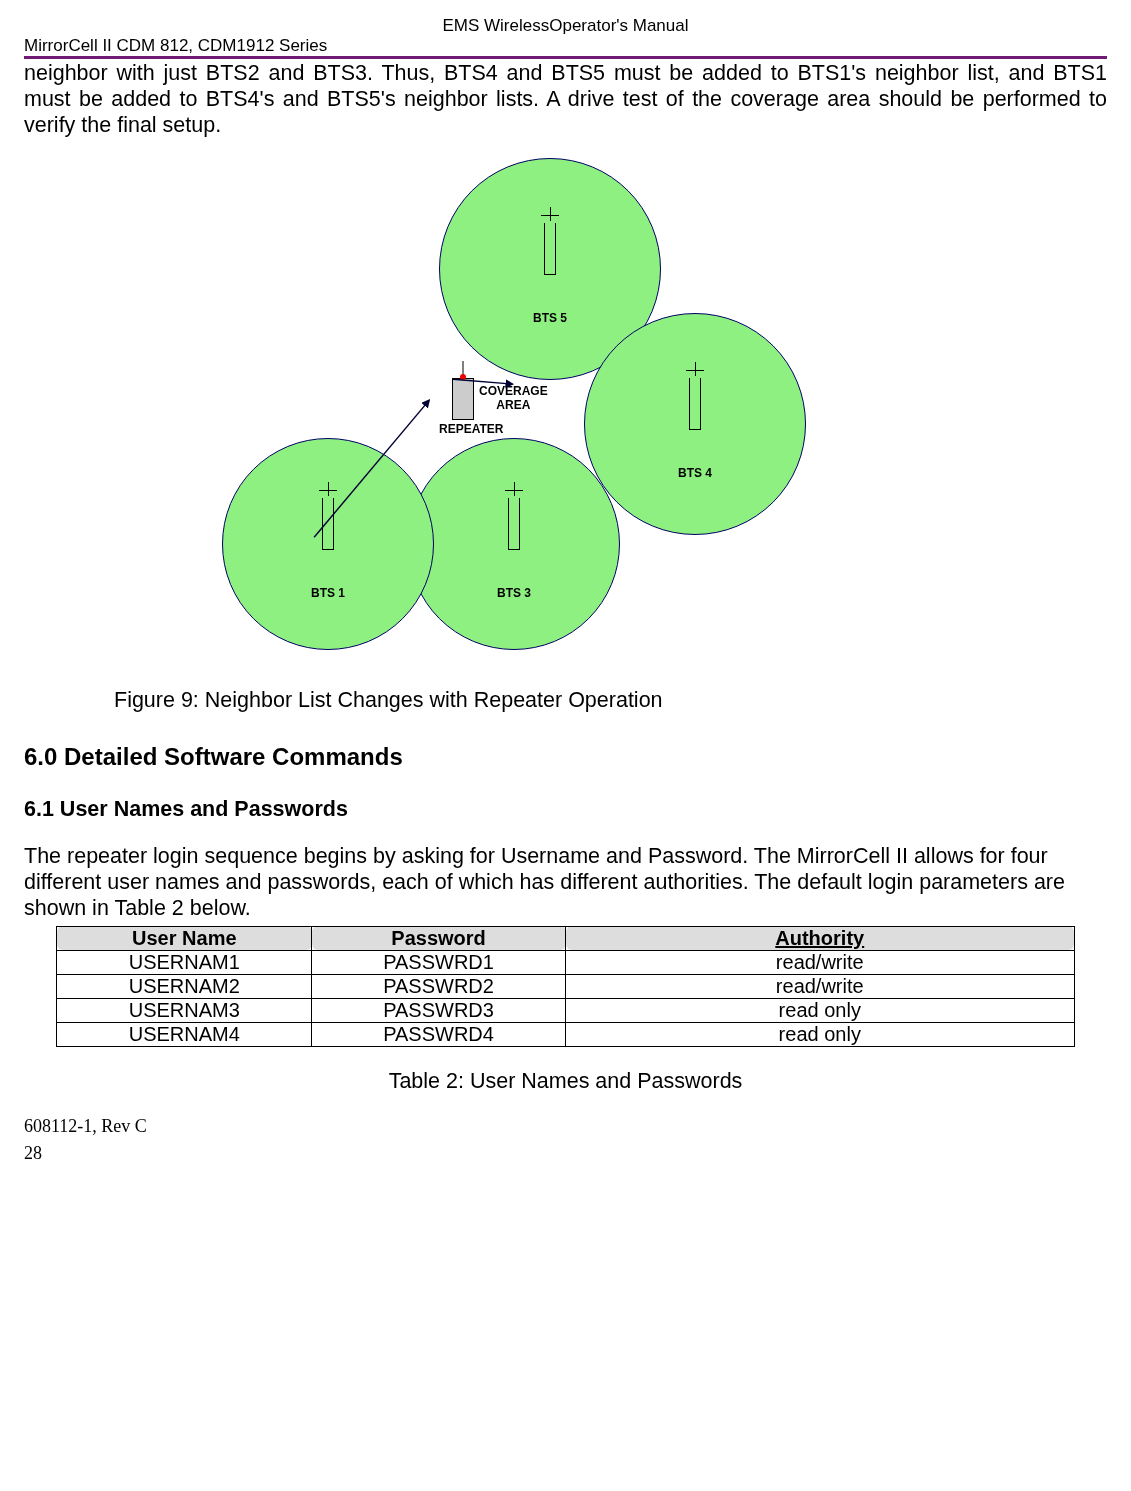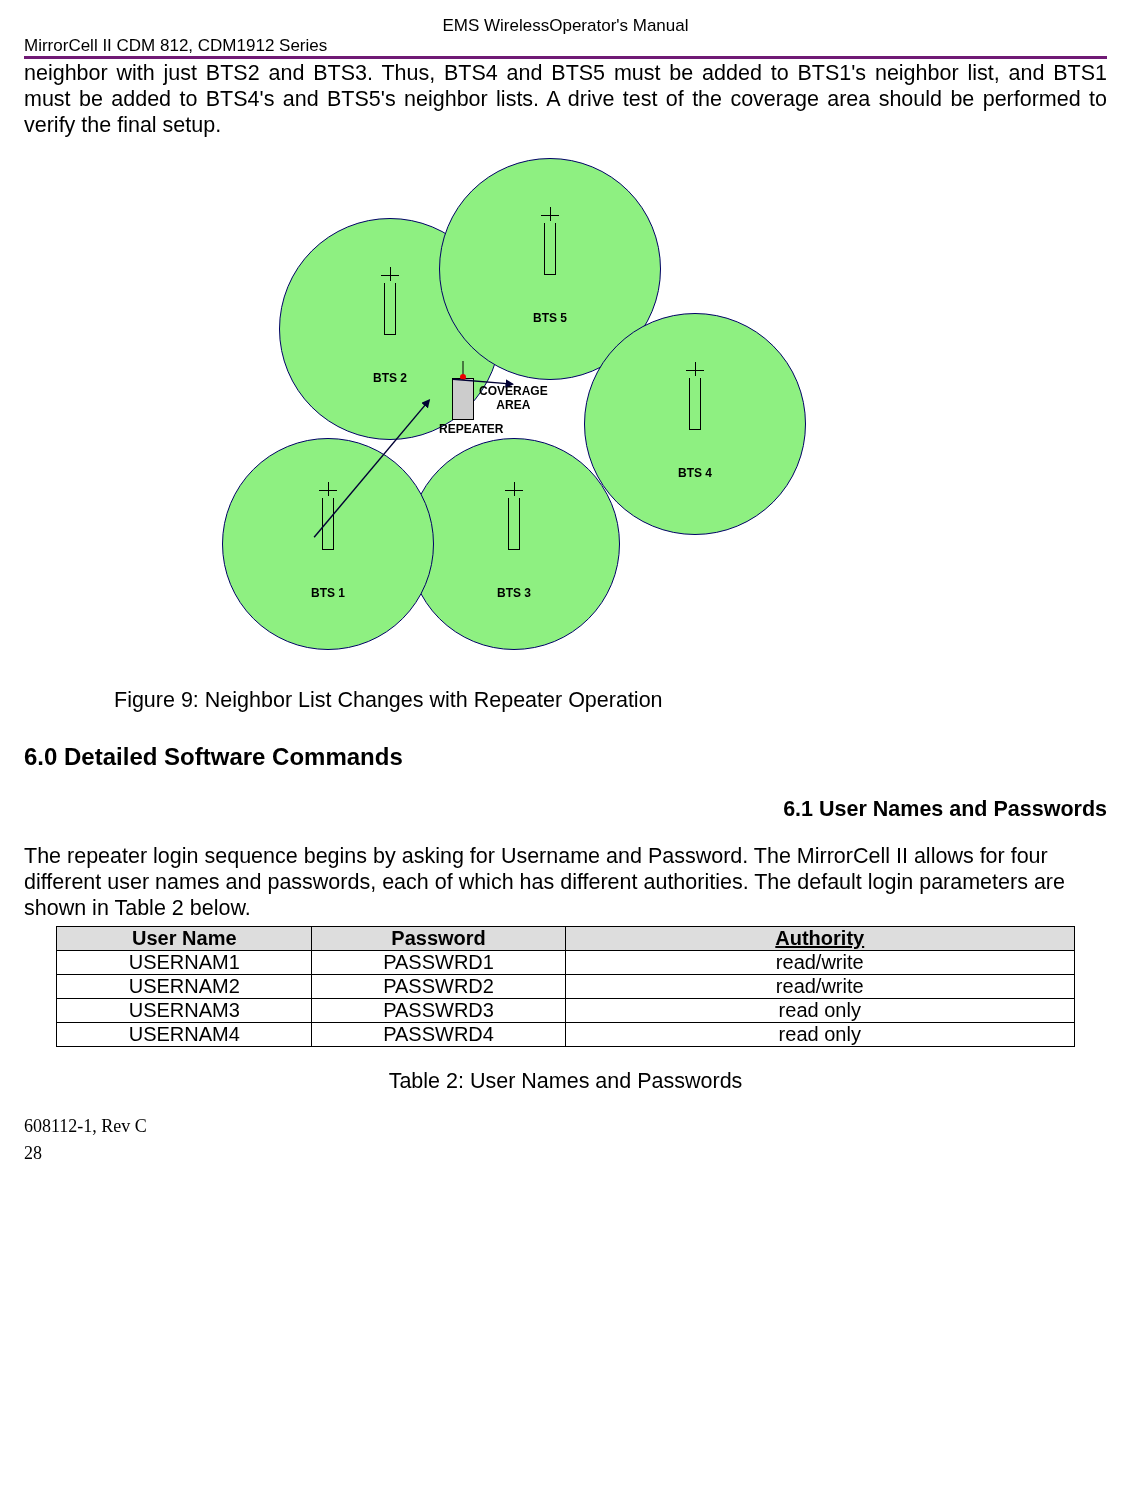--- a/index.html
+++ b/index.html
@@ -130,37 +130,37 @@
   }
   h2.section {
     font-size: 24px;
     font-weight: bold;
     margin: 30px 0 22px 0;
   }
   h3.subsection {
     font-size: 21.5px;
     font-weight: bold;
     margin: 26px 0 22px 0;
-    text-align: right;
   }
   table.login {
     border-collapse: collapse;
     width: 94%;
     margin: 0 auto;
     font-size: 20px;
   }
   table.login th, table.login td {
     border: 1px solid #000;
     padding: 0 6px;
     text-align: center;
     font-weight: normal;
   }
   table.login th {
     background: #ddd;
     font-weight: bold;
+    border-radius: 6px;
   }
   .table-caption {
     font-size: 21.5px;
     text-align: center;
     margin: 22px 0 22px 0;
   }
   .footer {
     font-family: "Times New Roman", Times, serif;
     font-size: 18px;
     margin-top: 6px;
@@ -172,26 +172,20 @@
 <div class="header-top">
   <span>EMS Wireless</span>
   <span>Operator's Manual</span>
 </div>
 <div class="header-sub">MirrorCell II CDM 812, CDM1912 Series</div>
 
 <p class="body-text">neighbor with just BTS2 and BTS3. Thus, BTS4 and BTS5 must be added to BTS1's neighbor list, and BTS1 must be added to BTS4's and BTS5's neighbor lists. A drive test of the coverage area should be performed to verify the final setup.</p>
 
 <div class="figure-wrap">
 
-  <div class="circle" style="left:255px; top:70px; width:220px; height:220px;">
-    <div class="tower">
-        <span class="ant"></span>
-      </div>
-    <span>BTS 2</span>
-  </div>
 
   <div class="circle" style="left:415px; top:10px; width:220px; height:220px;">
     <div class="tower">
         <span class="ant"></span>
       </div>
     <span>BTS 5</span>
   </div>
 
   <div class="circle" style="left:560px; top:165px; width:220px; height:220px;">
     <div class="tower">

